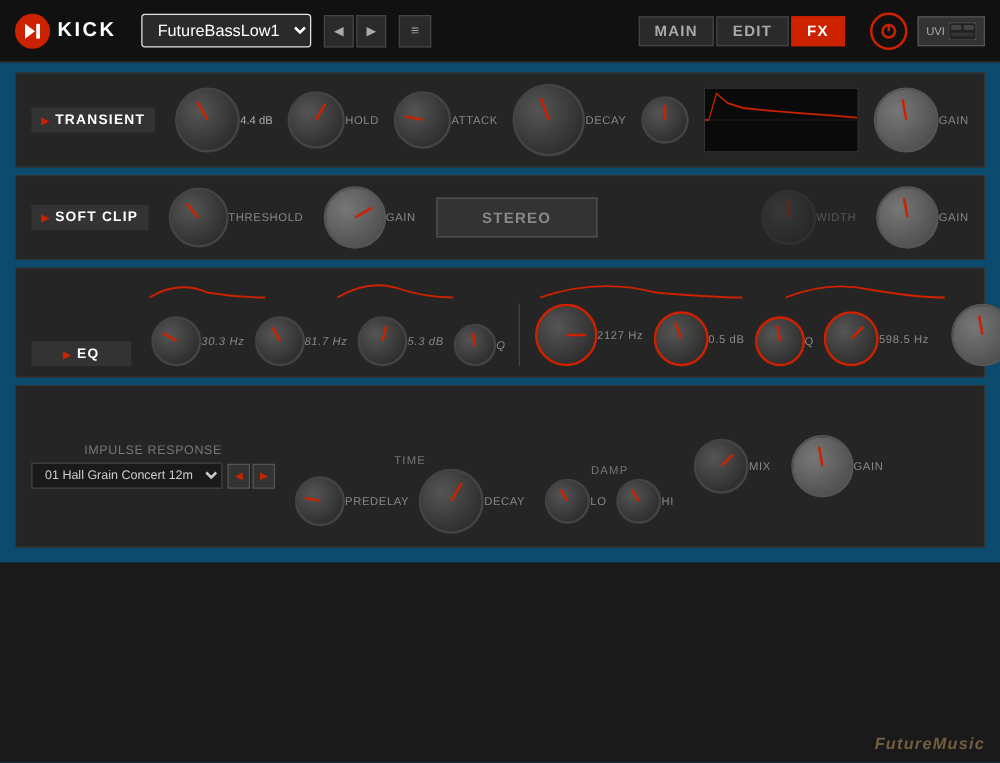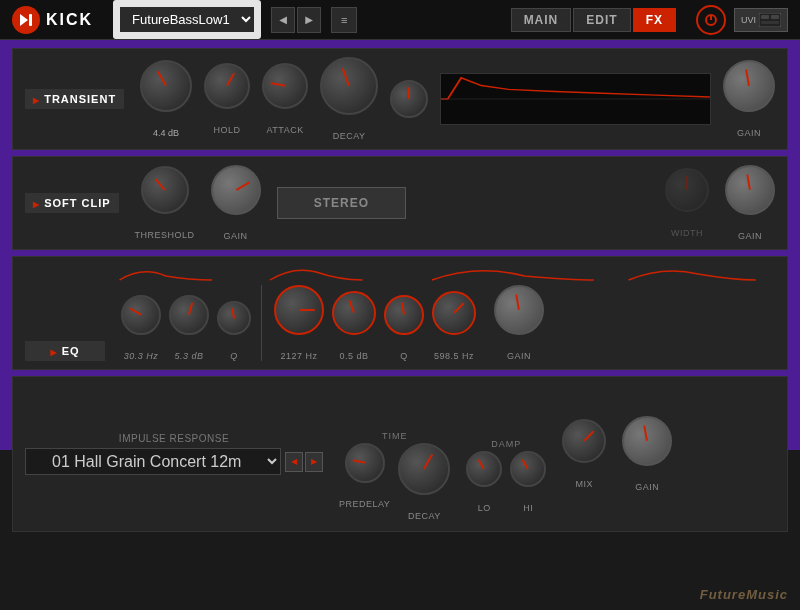--- a/index.html
+++ b/index.html
@@ -7,21 +7,21 @@
       width: 800px;
       height: 610px;
       background: #1a1a1a;
       font-family: 'Arial', sans-serif;
       overflow: hidden;
     }
 
     .plugin-container {
       width: 800px;
       height: 450px;
-      background: #4c1d95;
+      background: #0c4a6e;
       display: flex;
       flex-direction: column;
     }
 
     
     .header {
       background: #111;
       height: 50px;
       display: flex;
       align-items: center;
@@ -51,21 +51,21 @@
 
     .logo-text {
       color: #fff;
       font-size: 16px;
       font-weight: bold;
       letter-spacing: 2px;
     }
 
     .preset-select {
       background: #2a2a2a;
-      border: 7px solid #e5e5e5;
+      border: 1px solid #e5e5e5;
       color: #fff;
       padding: 4px 8px;
       font-size: 13px;
       border-radius: 3px;
       margin-left: 10px;
     }
 
     .nav-arrows {
       display: flex;
       gap: 2px;
@@ -188,23 +188,23 @@
     .section-label::before {
       content: '▶';
       color: #cc2200;
       margin-right: 4px;
       font-size: 8px;
     }
 
     
     .knob-group {
       display: flex;
-      flex-direction: column;
-      align-items: center;
-      gap: 16px;
+      flex-direction: row;
+      align-items: center;
+      gap: 0;
     }
 
     .knob {
       position: relative;
       border-radius: 50%;
       background: radial-gradient(circle at 35% 35%, #555, #222);
       border: 2px solid #444;
       display: flex;
       align-items: center;
       justify-content: center;
@@ -337,22 +337,22 @@
     .impulse-select-row {
       display: flex;
       align-items: center;
       gap: 4px;
     }
 
     .impulse-select {
       background: #1a1a1a;
       border: 1px solid #444;
       color: #ccc;
-      font-size: 16px;
-      padding: 3px 22px;
+      font-size: 10px;
+      padding: 3px 6px;
       min-width: 140px;
     }
 
     .impulse-nav {
       display: flex;
       align-items: center;
       gap: 2px;
     }
 
     .impulse-nav-btn {
@@ -571,20 +571,24 @@
 
       <div class="section-label">EQ</div>
       <div class="eq-row">
 
         <div class="eq-section-left">
           <div class="knob-group">
             <div class="knob knob-sm knob-r-m60" style="width:40px;height:40px;"></div>
             <span class="knob-label">30.3 Hz</span>
           </div>
           <div class="knob-group">
+            <div class="knob knob-sm knob-r-m30" style="width:40px;height:40px;"></div>
+            <span class="knob-label">81.7 Hz</span>
+          </div>
+          <div class="knob-group">
             <div class="knob knob-sm knob-r-15" style="width:40px;height:40px;"></div>
             <span class="knob-label">5.3 dB</span>
           </div>
           <div class="knob-group">
             <div class="knob knob-sm knob-r-m10" style="width:34px;height:34px;"></div>
             <span class="knob-label">Q</span>
           </div>
         </div>
 
         <div class="eq-section-right">

